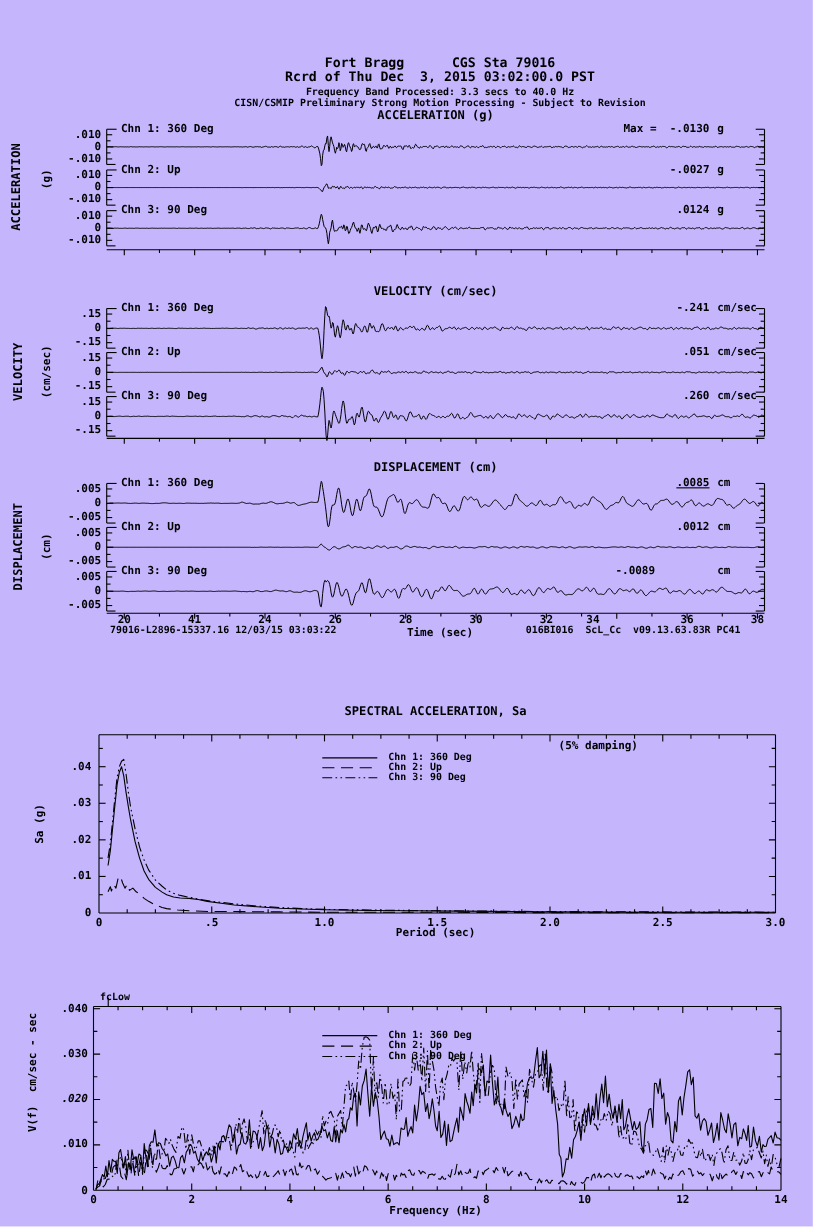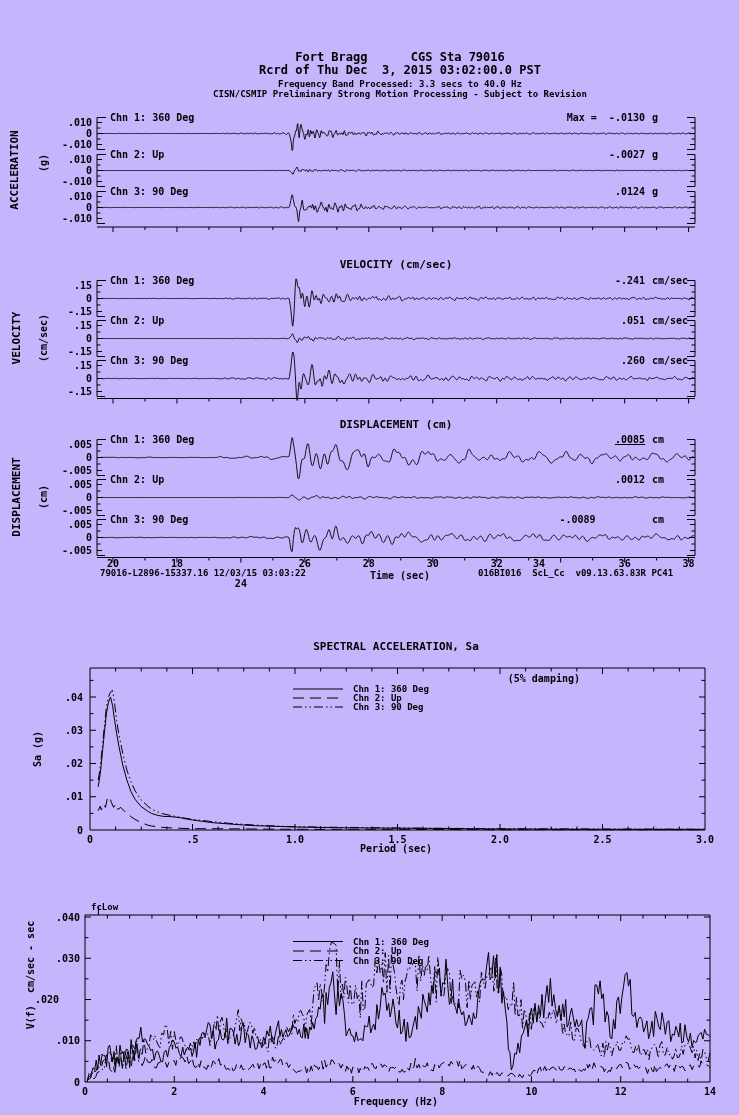--- a/index.html
+++ b/index.html
@@ -389,20 +389,21 @@
       <polyline points="87.2,1081.1 88.7,1077.0 90.2,1075.9 91.7,1072.0 93.2,1067.7 94.7,1070.2 96.2,1060.1 97.6,1069.7 99.1,1055.0 100.6,1065.4 102.1,1054.0 103.6,1055.7 105.1,1055.8 106.6,1066.7 108.1,1047.9 109.6,1045.0 111.0,1053.4 112.5,1061.8 114.0,1051.5 115.5,1067.7 117.0,1056.8 118.5,1062.4 120.0,1045.2 121.5,1054.0 122.9,1051.5 124.6,1058.6 126.3,1049.1 128.0,1050.3 129.6,1065.1 131.1,1039.6 132.6,1052.0 134.1,1060.7 135.8,1041.4 137.5,1037.9 139.1,1038.5 140.8,1027.2 142.5,1042.0 144.2,1038.8 145.8,1039.6 147.5,1044.3 149.2,1046.6 150.8,1050.8 152.5,1049.1 154.2,1060.1 155.9,1052.4 157.5,1051.0 159.2,1055.1 160.9,1061.4 162.6,1061.6 164.2,1052.3 165.9,1050.3 167.6,1057.1 169.3,1047.5 170.9,1044.9 172.6,1040.3 174.3,1041.9 176.0,1048.3 177.6,1046.6 179.3,1053.4 181.0,1056.7 182.7,1047.1 184.3,1055.0 186.0,1049.7 187.7,1047.2 189.2,1050.1 190.7,1048.3 192.1,1056.4 193.6,1051.0 195.1,1042.1 196.6,1057.3 198.3,1039.5 200.0,1045.4 201.6,1033.6 203.3,1032.3 205.0,1037.6 206.7,1029.4 208.3,1022.5 210.0,1024.9 211.7,1038.6 213.3,1030.7 215.0,1049.1 216.7,1041.6 218.4,1040.0 220.0,1029.6 221.7,1039.0 223.4,1040.1 225.1,1036.4 226.7,1018.1 228.4,1040.4 230.1,1028.2 231.8,1028.9 233.4,1032.2 235.1,1044.1 236.8,1034.1 238.5,1046.0 240.1,1041.5 241.8,1026.5 243.5,1024.5 245.2,1042.7 246.8,1033.4 248.5,1035.2 250.2,1048.1 251.9,1035.8 253.5,1039.9 255.2,1049.4 256.9,1048.6 258.5,1041.0 260.2,1043.0 261.9,1047.7 263.6,1037.0 265.2,1041.6 266.9,1030.7 268.6,1035.6 270.3,1026.0 271.9,1039.3 273.6,1043.9 275.3,1033.8 277.0,1026.5 278.5,1020.7 279.9,1036.5 281.4,1029.5 282.9,1037.3 284.4,1032.6 285.9,1029.8 287.6,1036.7 289.2,1035.5 290.9,1031.1 292.6,1023.9 294.3,1028.1 295.9,1027.0 297.6,1034.4 299.3,1029.1 300.8,1036.9 302.3,1037.8 303.8,1024.3 305.2,1038.2 306.7,1028.0 308.2,1038.9 309.7,1026.9 311.2,1030.0 312.7,1022.4 314.2,1029.0 315.7,1018.4 317.1,1017.0 318.6,1007.0 320.1,1009.2 321.6,995.9 323.1,993.9 324.6,1023.5 326.1,992.6 327.7,1004.6 329.4,987.3 331.1,982.2 332.8,971.8 334.4,993.8 336.1,1014.7 337.8,988.2 339.5,1005.7 341.1,993.6 342.8,999.5 344.5,1014.8 346.2,1035.9 347.8,1031.5 349.5,1028.2 351.2,1035.2 352.9,1035.9 354.5,1042.0 356.2,1031.9 357.9,1040.6 359.6,1039.3 361.2,1038.6 362.9,1040.9 364.6,1025.4 366.3,1026.7 367.7,1026.4 369.2,1016.0 370.7,1033.0 372.2,1027.9 373.7,1024.2 375.2,1029.9 376.9,1004.6 378.5,1019.1 380.2,1007.5 381.9,987.5 383.5,995.2 385.2,993.1 386.9,1010.5 388.6,1003.3 390.1,1017.0 391.5,1010.1 393.0,998.9 394.5,1009.3 396.0,1023.6 397.5,1028.0 399.2,1010.2 400.8,1034.0 402.5,1030.8 404.2,1019.1 405.9,1041.4 407.5,1022.0 409.2,1037.8 410.9,1036.7 412.4,1029.3 413.9,1022.3 415.4,1016.4 416.8,1029.3 418.3,1006.4 419.8,1012.0 421.3,1018.3 422.8,994.2 424.3,1001.1 425.8,1005.7 427.3,1012.1 428.8,992.8 430.2,1005.1 431.7,985.4 433.2,993.5 434.7,972.6 436.2,971.6 437.7,975.0 439.4,968.1 441.0,996.1 442.7,982.7 444.4,984.2 446.0,959.2 447.7,984.6 449.4,1004.4 451.1,997.6 452.6,979.2 454.0,1004.1 455.5,1007.3 457.0,1013.5 458.5,999.0 460.0,1009.2 461.8,1014.9 463.6,1011.5 465.4,1026.0 467.1,1022.1 468.9,1014.9 470.4,1019.4 471.9,1024.8 473.4,1012.8 474.9,1018.7 476.4,1017.5 477.9,997.4 479.6,984.7 481.4,979.4 483.2,980.1 485.0,979.9 486.8,964.8 488.5,952.4 490.1,979.7 491.8,976.4 493.5,955.7 495.2,978.3 496.8,954.5 498.5,993.2 500.2,967.7 501.9,1003.2 503.5,991.5 505.2,1008.7 506.9,1021.7 508.4,1049.4 509.9,1052.6 511.3,1069.9 513.0,1065.4 514.7,1053.4 516.4,1054.2 518.0,1043.1 519.7,1052.9 521.4,1036.1 523.1,1033.2 524.7,1027.8 526.4,1020.3 528.1,1036.7 529.8,1017.0 531.4,1008.0 533.2,1023.3 535.0,1003.3 536.8,1022.2 538.6,1005.4 540.4,1016.4 542.0,994.4 543.7,1017.9 545.4,998.6 547.1,985.6 548.7,1002.4 550.4,978.3 552.1,1006.1 553.8,994.7 555.5,1008.5 557.3,1016.4 559.1,1005.4 560.9,1020.5 562.7,1003.9 564.2,1016.9 565.7,999.5 567.1,1027.1 568.6,1023.8 570.1,1014.7 571.6,1008.0 573.3,1017.3 575.0,1026.9 576.6,1019.5 578.3,1026.8 580.0,1025.2 581.7,1019.8 583.3,1041.3 585.0,1046.7 586.7,1021.9 588.3,1017.9 590.0,1008.6 591.7,1007.7 593.4,1025.0 595.0,984.9 596.7,985.0 598.4,994.0 600.1,980.8 601.7,998.7 603.4,993.8 605.1,1022.0 606.8,1011.4 608.4,1016.0 610.1,1037.0 611.8,1039.0 613.5,1019.5 615.1,1028.9 616.8,1000.9 618.5,996.9 620.2,1013.6 621.8,997.7 623.5,986.7 625.2,974.5 626.9,972.5 628.5,986.1 630.2,979.4 631.9,1014.5 633.5,1016.6 635.2,1012.4 636.9,1027.5 638.6,1019.1 640.2,1016.9 641.9,1019.6 643.6,1032.1 645.3,1027.0 646.9,1020.9 648.6,1038.7 650.3,1031.9 652.0,1021.2 653.6,1036.6 655.3,1011.4 657.0,1018.4 658.7,1026.6 660.3,1029.7 662.0,1012.6 663.7,1021.7 665.4,1034.4 667.1,1022.4 668.9,1020.7 670.7,1041.6 672.5,1034.0 674.3,1035.2 675.8,1026.3 677.3,1030.6 678.8,1036.8 680.2,1023.2 681.7,1042.7 683.2,1042.0 685.0,1024.7 686.8,1036.9 688.6,1042.0 690.4,1033.1 692.1,1047.5 693.6,1040.5 695.1,1042.3 696.6,1042.0 698.1,1035.8 699.6,1034.1 701.1,1032.4 702.9,1039.1 704.6,1029.2 706.4,1034.3 708.2,1034.7 710.0,1036.6" fill="none" stroke="#000" stroke-width="1" stroke-linejoin="round"></polyline>
       <polyline points="87.2,1080.7 88.9,1079.2 90.6,1078.1 92.3,1071.9 93.9,1079.0 95.7,1076.8 97.5,1072.1 99.3,1071.9 101.1,1068.8 102.9,1061.0 104.6,1059.4 106.4,1059.8 108.2,1057.2 110.0,1069.5 111.8,1071.6 113.3,1066.3 114.8,1072.4 116.3,1063.0 117.7,1058.9 119.2,1063.9 120.7,1055.9 122.5,1068.0 124.3,1051.6 126.1,1070.1 127.9,1056.7 129.6,1059.8 131.4,1066.0 133.2,1050.2 135.0,1060.4 136.8,1042.7 138.6,1058.1 140.4,1059.1 142.1,1065.6 143.9,1061.5 145.7,1055.1 147.5,1061.8 149.0,1062.4 150.5,1062.5 152.0,1059.5 153.5,1064.8 154.9,1067.8 156.4,1067.8 158.2,1062.8 160.0,1062.3 161.8,1060.8 163.6,1063.2 165.4,1062.4 167.1,1067.3 168.9,1062.4 170.7,1063.7 172.5,1060.8 174.3,1060.7 175.8,1065.3 177.3,1057.4 178.8,1058.9 180.2,1058.8 181.7,1056.8 183.2,1058.0 185.0,1062.0 186.8,1055.7 188.6,1063.5 190.4,1061.5 192.1,1057.2 193.6,1064.9 195.1,1067.4 196.6,1066.9 198.1,1061.9 199.6,1067.3 201.1,1060.8 202.9,1067.2 204.6,1067.2 206.4,1069.6 208.2,1065.1 210.0,1069.8 211.5,1066.5 213.0,1060.9 214.5,1062.0 216.0,1065.3 217.4,1061.7 218.9,1058.7 220.4,1065.2 221.9,1064.1 223.4,1061.8 224.9,1066.7 226.4,1069.7 227.9,1068.1 229.6,1070.3 231.4,1065.8 233.2,1070.9 235.0,1069.4 236.8,1063.8 238.3,1066.0 239.8,1068.3 241.3,1064.9 242.7,1069.4 244.2,1069.4 245.7,1067.3 247.5,1070.4 249.3,1068.7 251.1,1066.8 252.9,1064.3 254.6,1068.6 256.1,1066.1 257.6,1063.5 259.1,1068.8 260.6,1064.0 262.1,1067.2 263.6,1063.6 265.1,1062.8 266.5,1068.1 268.0,1060.1 269.5,1067.7 271.0,1068.1 272.5,1057.0 274.0,1061.5 275.5,1060.1 277.0,1064.7 278.5,1062.2 279.9,1059.6 281.4,1059.8 283.2,1067.0 285.0,1064.1 286.8,1062.6 288.6,1067.5 290.4,1064.5 291.8,1069.7 293.3,1069.4 294.8,1071.0 296.3,1072.8 297.8,1071.5 299.3,1071.2 300.8,1070.7 302.3,1070.0 303.8,1070.3 305.2,1066.7 306.7,1072.9 308.2,1066.9 309.7,1071.4 311.2,1066.2 312.7,1071.3 314.2,1064.9 315.7,1067.0 317.1,1066.9 318.6,1069.7 320.1,1066.1 321.6,1061.0 323.1,1069.2 324.6,1060.1 326.1,1067.2 327.9,1064.2 329.6,1067.1 331.4,1059.8 333.2,1060.9 335.0,1064.6 336.5,1062.4 338.0,1062.1 339.5,1064.8 341.0,1068.1 342.4,1064.5 343.9,1068.8 345.4,1071.5 346.9,1066.1 348.4,1069.4 349.9,1065.6 351.4,1073.2 352.9,1067.0 354.3,1068.1 355.8,1068.3 357.3,1066.9 358.8,1072.8 360.3,1068.4 361.8,1070.9 363.3,1072.1 364.8,1066.5 366.3,1068.2 367.7,1067.3 369.2,1070.4 370.7,1064.3 372.5,1063.5 374.3,1067.9 376.1,1068.5 377.9,1063.0 379.6,1064.3 381.1,1064.1 382.6,1067.3 384.1,1064.8 385.6,1065.6 387.1,1067.0 388.6,1072.1 390.1,1067.7 391.5,1067.6 393.0,1067.3 394.5,1068.5 396.0,1066.9 397.5,1071.8 399.0,1071.7 400.5,1072.1 402.0,1069.3 403.5,1071.8 404.9,1072.1 406.4,1066.6 407.9,1068.8 409.4,1070.2 410.9,1063.2 412.4,1068.8 413.9,1066.8 415.4,1058.4 417.1,1068.0 418.9,1064.4 420.7,1069.6 422.5,1065.5 424.3,1066.7 425.8,1066.4 427.3,1062.8 428.8,1070.2 430.2,1070.9 431.7,1069.8 433.2,1071.1 434.7,1064.5 436.2,1065.7 437.7,1063.4 439.2,1067.9 440.7,1064.6 442.1,1063.7 443.9,1062.4 445.7,1060.5 447.5,1063.0 449.3,1066.1 451.1,1061.4 452.6,1063.9 454.0,1064.3 455.5,1060.7 457.0,1061.3 458.5,1066.3 460.0,1059.9 461.8,1068.9 463.6,1067.0 465.4,1064.8 467.1,1064.8 468.9,1064.6 470.4,1065.8 471.9,1069.4 473.4,1065.1 474.9,1071.0 476.4,1068.0 477.9,1066.2 479.6,1068.4 481.4,1072.0 483.2,1072.4 485.0,1071.3 486.8,1074.0 488.6,1075.3 490.4,1071.7 492.1,1075.3 493.9,1070.8 495.7,1073.8 497.2,1072.5 498.7,1075.3 500.2,1075.7 501.7,1072.9 503.2,1073.3 504.6,1075.6 506.4,1075.6 508.2,1076.0 510.0,1073.7 511.8,1073.4 513.6,1074.6 515.1,1076.5 516.5,1074.9 518.0,1078.2 519.5,1074.1 521.0,1076.5 522.5,1077.6 524.3,1073.2 526.1,1073.2 527.9,1074.6 529.6,1075.8 531.4,1074.4 533.2,1070.6 535.0,1070.4 536.8,1075.0 538.6,1068.6 540.4,1067.3 541.8,1073.7 543.3,1069.9 544.8,1066.5 546.3,1070.7 547.8,1066.1 549.3,1070.1 551.1,1068.0 552.9,1067.0 554.6,1068.1 556.4,1070.1 558.2,1065.1 559.7,1069.2 561.2,1070.1 562.7,1070.0 564.2,1066.8 565.7,1067.3 567.1,1071.0 568.9,1068.4 570.7,1068.1 572.5,1069.6 574.3,1069.0 576.1,1073.5 577.9,1070.2 579.6,1069.8 581.4,1071.6 583.2,1069.2 585.0,1070.5 586.5,1063.4 588.0,1068.1 589.5,1064.1 591.0,1070.5 592.4,1068.6 593.9,1062.8 595.7,1067.2 597.5,1067.6 599.3,1065.0 601.1,1066.8 602.9,1067.5 604.3,1071.7 605.8,1068.1 607.3,1072.9 608.8,1070.2 610.3,1071.8 611.8,1067.2 613.6,1070.7 615.4,1068.8 617.1,1068.2 618.9,1065.2 620.7,1064.2 622.5,1068.1 624.3,1065.1 626.1,1062.4 627.9,1063.0 629.6,1069.2 631.1,1067.5 632.6,1068.6 634.1,1064.7 635.6,1067.2 637.1,1066.1 638.6,1068.7 640.4,1066.5 642.1,1065.1 643.9,1066.1 645.7,1067.8 647.5,1073.4 649.0,1068.7 650.5,1065.7 652.0,1070.3 653.5,1072.0 654.9,1064.1 656.4,1071.5 658.2,1069.2 660.0,1067.3 661.8,1068.9 663.6,1069.6 665.4,1065.1 667.1,1063.8 668.9,1067.7 670.7,1064.2 672.5,1065.1 674.3,1071.4 675.8,1065.0 677.3,1068.3 678.8,1065.9 680.2,1068.0 681.7,1066.1 683.2,1067.0 685.0,1070.8 686.8,1068.6 688.6,1065.6 690.4,1065.0 692.1,1069.7 693.6,1066.3 695.1,1063.7 696.6,1064.0 698.1,1066.0 699.6,1067.2 701.1,1061.0 702.9,1065.1 704.6,1065.8 706.4,1065.1 708.2,1065.5 710.0,1067.6" fill="none" stroke="#000" stroke-width="1" stroke-linejoin="round" stroke-dasharray="11 6"></polyline>
       <polyline points="87.2,1082.0 88.9,1073.4 90.6,1077.8 92.3,1072.3 93.9,1071.7 95.7,1071.4 97.5,1066.6 99.3,1067.4 101.1,1067.8 102.9,1070.2 104.6,1067.2 106.4,1054.7 108.2,1054.6 110.0,1051.3 111.8,1061.7 113.3,1055.8 114.8,1066.8 116.3,1045.7 117.7,1061.9 119.2,1066.3 120.7,1052.7 122.5,1068.8 124.3,1059.0 126.1,1059.3 127.9,1052.0 129.6,1067.7 131.4,1045.5 133.2,1045.7 135.0,1049.3 136.8,1040.7 138.6,1061.8 140.4,1047.9 142.1,1055.8 143.9,1039.1 145.7,1053.1 147.5,1048.5 149.0,1046.7 150.5,1034.8 152.0,1036.8 153.5,1039.5 154.9,1035.6 156.4,1040.7 158.2,1044.9 160.0,1047.6 161.8,1033.2 163.6,1034.8 165.4,1024.4 167.1,1027.0 168.9,1044.7 170.7,1031.3 172.5,1049.2 174.3,1031.7 175.8,1039.9 177.3,1045.2 178.8,1042.7 180.2,1037.1 181.7,1037.2 183.2,1042.1 185.0,1045.8 186.8,1050.9 188.6,1049.9 190.4,1043.3 192.1,1050.0 193.6,1041.8 195.1,1048.4 196.6,1039.1 198.1,1042.6 199.6,1037.9 201.1,1037.5 202.9,1038.2 204.6,1032.7 206.4,1034.0 208.2,1034.2 210.0,1045.5 211.5,1034.8 213.0,1030.6 214.5,1021.6 216.0,1030.3 217.4,1015.1 218.9,1032.2 220.4,1021.7 221.9,1017.2 223.4,1024.1 224.9,1037.5 226.4,1028.4 227.9,1045.0 229.6,1038.5 231.4,1036.7 233.2,1036.1 235.0,1027.0 236.8,1017.7 238.3,1009.7 239.8,1030.6 241.3,1017.7 242.7,1025.5 244.2,1022.3 245.7,1034.0 247.5,1031.0 249.3,1022.8 251.1,1022.9 252.9,1033.4 254.6,1027.1 256.1,1037.9 257.6,1036.5 259.1,1043.6 260.6,1039.4 262.1,1046.6 263.6,1045.4 265.1,1041.4 266.5,1046.5 268.0,1051.9 269.5,1034.9 271.0,1042.5 272.5,1036.7 274.0,1040.6 275.5,1048.2 277.0,1046.7 278.5,1035.0 279.9,1044.8 281.4,1041.7 283.2,1038.4 285.0,1039.7 286.8,1027.4 288.6,1031.7 290.4,1027.7 291.8,1034.5 293.3,1014.1 294.8,1023.4 296.3,1019.3 297.8,1021.9 299.3,1011.8 300.8,1010.4 302.3,1014.3 303.8,1016.9 305.2,1031.8 306.7,1014.9 308.2,1012.2 309.7,1009.6 311.2,1024.4 312.7,1005.8 314.2,987.2 315.7,986.3 317.1,982.8 318.6,1001.2 320.1,983.7 321.6,992.0 323.1,1001.2 324.6,985.8 326.1,964.6 327.7,972.1 329.4,951.3 331.1,942.9 332.8,942.6 334.4,943.5 336.1,945.5 337.8,994.7 339.5,960.8 341.0,998.5 342.4,982.6 343.9,997.4 345.4,977.2 346.9,986.5 348.4,1002.7 350.2,984.3 352.0,1004.6 353.7,1003.6 355.5,985.1 357.3,998.6 358.8,994.1 360.3,1017.8 361.8,980.5 363.3,1010.6 364.8,1009.8 366.3,983.2 367.7,982.2 369.2,978.2 370.7,983.3 372.2,987.6 373.7,984.7 375.2,958.0 376.9,972.9 378.5,959.4 380.2,972.8 381.9,964.0 383.5,983.0 385.2,952.7 386.9,992.3 388.6,955.5 390.1,992.8 391.5,953.7 393.0,964.4 394.5,972.6 396.0,988.3 397.5,997.7 399.0,1005.7 400.5,985.1 402.0,980.1 403.5,999.8 404.9,981.9 406.4,976.7 407.9,968.8 409.4,969.9 410.9,962.2 412.4,964.6 413.9,962.1 415.4,965.2 417.1,991.1 418.9,954.7 420.7,981.1 422.5,965.2 424.3,975.3 425.8,964.7 427.3,970.0 428.8,955.0 430.2,974.5 431.7,988.2 433.2,986.0 434.7,966.6 436.2,1002.2 437.7,957.3 439.2,971.7 440.7,992.3 442.1,997.3 443.9,995.6 445.7,976.4 447.5,968.6 449.3,970.9 451.1,1003.4 452.6,996.3 454.0,1004.5 455.5,1003.6 457.0,1002.4 458.5,1007.9 460.0,970.0 461.8,978.7 463.6,975.2 465.4,981.0 467.1,1007.6 468.9,980.0 470.4,999.6 471.9,985.6 473.4,983.5 474.9,981.8 476.4,996.9 477.9,991.3 479.6,1002.0 481.4,972.1 483.2,980.8 485.0,988.3 486.8,976.1 488.6,974.9 490.4,968.8 492.1,967.8 493.9,991.2 495.7,956.8 497.2,990.5 498.7,994.1 500.2,966.9 501.7,974.6 503.2,998.2 504.6,998.4 506.4,996.6 508.2,1009.6 510.0,1004.4 511.8,1006.5 513.6,981.3 515.1,1015.4 516.5,997.2 518.0,1015.8 519.5,1015.5 521.0,999.7 522.5,1029.2 524.3,1009.2 526.1,1015.4 527.9,1030.7 529.6,1013.2 531.4,1029.3 533.2,1010.8 535.0,1006.6 536.8,1021.4 538.6,1010.4 540.4,1022.6 541.8,1023.0 543.3,1027.3 544.8,1023.8 546.3,1017.8 547.8,1019.5 549.3,1012.3 551.1,1018.3 552.9,1010.0 554.6,1012.5 556.4,1023.6 558.2,1012.1 559.7,1009.9 561.2,1017.3 562.7,1034.6 564.2,1024.1 565.7,1034.8 567.1,1034.2 568.9,1036.1 570.7,1020.8 572.5,1039.0 574.3,1041.8 576.1,1028.3 577.9,1028.8 579.6,1033.6 581.4,1042.9 583.2,1044.5 585.0,1048.4 586.5,1041.6 588.0,1041.2 589.5,1036.8 591.0,1048.1 592.4,1048.7 593.9,1050.3 595.7,1048.0 597.5,1043.6 599.3,1049.9 601.1,1055.9 602.9,1043.1 604.3,1057.2 605.8,1041.6 607.3,1050.1 608.8,1042.9 610.3,1047.6 611.8,1055.8 613.6,1048.0 615.4,1047.4 617.1,1041.5 618.9,1050.0 620.7,1050.3 622.5,1042.3 624.3,1043.1 626.1,1035.8 627.9,1039.3 629.6,1038.9 631.1,1047.3 632.6,1052.2 634.1,1052.4 635.6,1046.2 637.1,1051.4 638.6,1044.8 640.4,1055.5 642.1,1053.4 643.9,1047.9 645.7,1054.9 647.5,1049.3 649.0,1059.5 650.5,1049.3 652.0,1047.9 653.5,1045.6 654.9,1044.2 656.4,1048.1 658.2,1057.9 660.0,1045.2 661.8,1041.6 663.6,1055.1 665.4,1054.9 667.1,1047.4 668.9,1054.8 670.7,1054.4 672.5,1059.2 674.3,1055.3 675.8,1048.0 677.3,1057.5 678.8,1057.6 680.2,1054.1 681.7,1045.9 683.2,1054.3 685.0,1044.7 686.8,1043.9 688.6,1043.1 690.4,1048.2 692.1,1052.7 693.6,1046.4 695.1,1058.0 696.6,1050.0 698.1,1060.4 699.6,1053.7 701.1,1061.8 702.9,1049.5 704.6,1051.9 706.4,1058.5 708.2,1060.8 710.0,1053.1" fill="none" stroke="#000" stroke-width="1" stroke-linejoin="round" stroke-dasharray="9 3 1.5 3 1.5 3"></polyline>
     </svg>
 
   <div class="txt f12 b hctr" style="top:51px">Fort Bragg      CGS Sta 79016</div>
   <div class="txt f12 b hctr" style="top:64px">Rcrd of Thu Dec  3, 2015 03:02:00.0 PST</div>
   <div class="txt f9 b hctr" style="top:79px">Frequency Band Processed: 3.3 secs to 40.0 Hz</div>
   <div class="txt f9 b hctr" style="top:89px">CISN/CSMIP Preliminary Strong Motion Processing - Subject to Revision</div>
 
+  <div class="txt f11 b pctr" style="top:99px">ACCELERATION (g)</div>
   <div class="txt f11 b pctr" style="top:259px">VELOCITY (cm/sec)</div>
   <div class="txt f11 b pctr" style="top:419px">DISPLACEMENT (cm)</div>
 
   <div class="txt f11 b rot" style="left:15px;top:170px">ACCELERATION</div>
   <div class="txt f10 b rot" style="left:43px;top:163px">(g)</div>
   <div class="txt f11 b rot" style="left:17px;top:338px">VELOCITY</div>
   <div class="txt f10 b rot" style="left:43px;top:338px">(cm/sec)</div>
   <div class="txt f11 b rot" style="left:17px;top:497px">DISPLACEMENT</div>
   <div class="txt f10 b rot" style="left:43px;top:497px">(cm)</div>
 
@@ -466,22 +467,22 @@
     <div class="txt b f10" style="left: 50px; top: 479px; width: 42px; text-align: right;">.005</div>
     <div class="txt b f10" style="left: 50px; top: 492px; width: 42px; text-align: right;">0</div>
     <div class="txt b f10" style="left: 50px; top: 505px; width: 42px; text-align: right;">-.005</div>
     <div class="txt b f10" style="left: 110px; top: 514px;">Chn 3: 90 Deg</div>
     <div class="txt b f10" style="left: 510px; top: 514px; width: 135px; text-align: center;">-.0089</div>
     <div class="txt b f10" style="left: 652px; top: 514px;">cm</div>
     <div class="txt b f10" style="left: 50px; top: 519px; width: 42px; text-align: right;">.005</div>
     <div class="txt b f10" style="left: 50px; top: 532px; width: 42px; text-align: right;">0</div>
     <div class="txt b f10" style="left: 50px; top: 545px; width: 42px; text-align: right;">-.005</div>
     <div class="txt b f10" style="left: 97.9893px; top: 558px; width: 30px; text-align: center;">20</div>
-    <div class="txt b f10" style="left: 161.947px; top: 558px; width: 30px; text-align: center;">18</div>
-    <div class="txt b f10" style="left: 225.904px; top: 558px; width: 30px; text-align: center; margin-top: 20px;">24</div>
+    <div class="txt b f10" style="left: 161.947px; top: 558px; width: 30px; text-align: center;">41</div>
+    <div class="txt b f10" style="left: 225.904px; top: 558px; width: 30px; text-align: center;">24</div>
     <div class="txt b f10" style="left: 289.861px; top: 558px; width: 30px; text-align: center;">26</div>
     <div class="txt b f10" style="left: 353.818px; top: 558px; width: 30px; text-align: center;">28</div>
     <div class="txt b f10" style="left: 417.775px; top: 558px; width: 30px; text-align: center;">30</div>
     <div class="txt b f10" style="left: 481.733px; top: 558px; width: 30px; text-align: center;">32</div>
     <div class="txt b f10" style="left: 533px; top: 558px; width: 30px; text-align: left;">34</div>
     <div class="txt b f10" style="left: 609.647px; top: 558px; width: 30px; text-align: center;">36</div>
     <div class="txt b f10" style="left: 673.604px; top: 558px; width: 30px; text-align: center;">38</div>
     <div class="txt b f10" style="left: 40px; top: 691.5px; width: 43px; text-align: right;">.04</div>
     <div class="txt b f10" style="left: 40px; top: 724.75px; width: 43px; text-align: right;">.03</div>
     <div class="txt b f10" style="left: 40px; top: 758px; width: 43px; text-align: right;">.02</div>
@@ -492,21 +493,21 @@
     <div class="txt b f10" style="left: 273px; top: 834px; width: 44px; text-align: center;">1.0</div>
     <div class="txt b f10" style="left: 375.5px; top: 834px; width: 44px; text-align: center;">1.5</div>
     <div class="txt b f10" style="left: 478px; top: 834px; width: 44px; text-align: center;">2.0</div>
     <div class="txt b f10" style="left: 580.5px; top: 834px; width: 44px; text-align: center;">2.5</div>
     <div class="txt b f10" style="left: 683px; top: 834px; width: 44px; text-align: center;">3.0</div>
     <div class="txt b f9" style="left: 353px; top: 684px;">Chn 1: 360 Deg</div>
     <div class="txt b f9" style="left: 353px; top: 693px;">Chn 2: Up</div>
     <div class="txt b f9" style="left: 353px; top: 702px;">Chn 3: 90 Deg</div>
     <div class="txt b f10" style="left: 35px; top: 911.5px; width: 45px; text-align: right;">.040</div>
     <div class="txt b f10" style="left: 35px; top: 952.75px; width: 45px; text-align: right;">.030</div>
-    <div class="txt b f10" style="left: 35px; top: 994px; width: 45px; text-align: left;">.020</div>
+    <div class="txt b f10" style="left: 35px; top: 994px; width: 45px; text-align: right; font-style: italic;">.020</div>
     <div class="txt b f10" style="left: 35px; top: 1035.25px; width: 45px; text-align: right;">.010</div>
     <div class="txt b f10" style="left: 35px; top: 1076.5px; width: 45px; text-align: right;">0</div>
     <div class="txt b f10" style="left: 63px; top: 1086px; width: 44px; text-align: center;">0</div>
     <div class="txt b f10" style="left: 152.286px; top: 1086px; width: 44px; text-align: center;">2</div>
     <div class="txt b f10" style="left: 241.571px; top: 1086px; width: 44px; text-align: center;">4</div>
     <div class="txt b f10" style="left: 330.857px; top: 1086px; width: 44px; text-align: center;">6</div>
     <div class="txt b f10" style="left: 420.143px; top: 1086px; width: 44px; text-align: center;">8</div>
     <div class="txt b f10" style="left: 509.429px; top: 1086px; width: 44px; text-align: center;">10</div>
     <div class="txt b f10" style="left: 598.714px; top: 1086px; width: 44px; text-align: center;">12</div>
     <div class="txt b f10" style="left: 688px; top: 1086px; width: 44px; text-align: center;">14</div>

